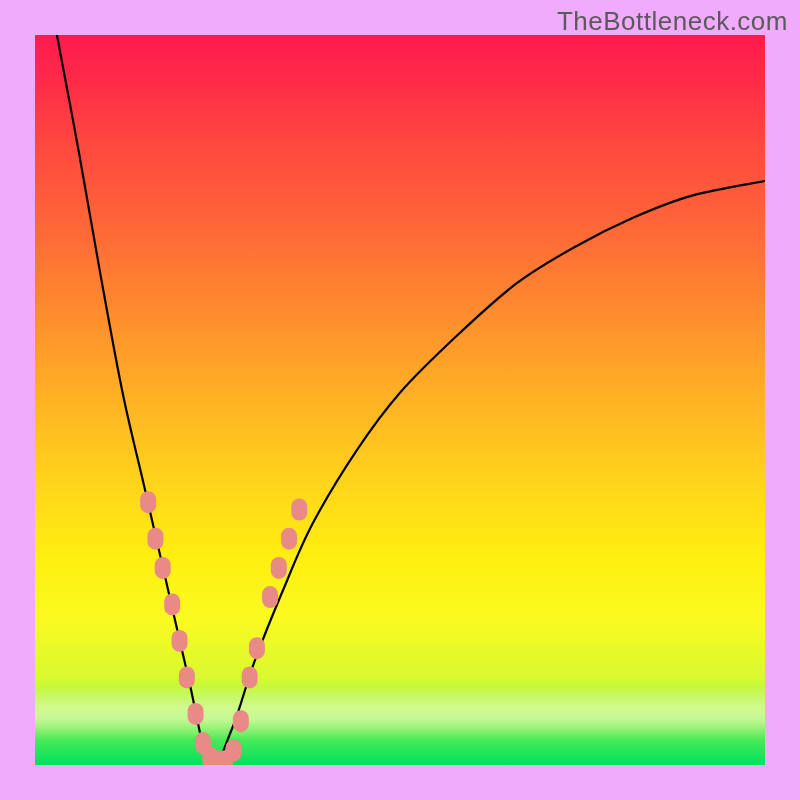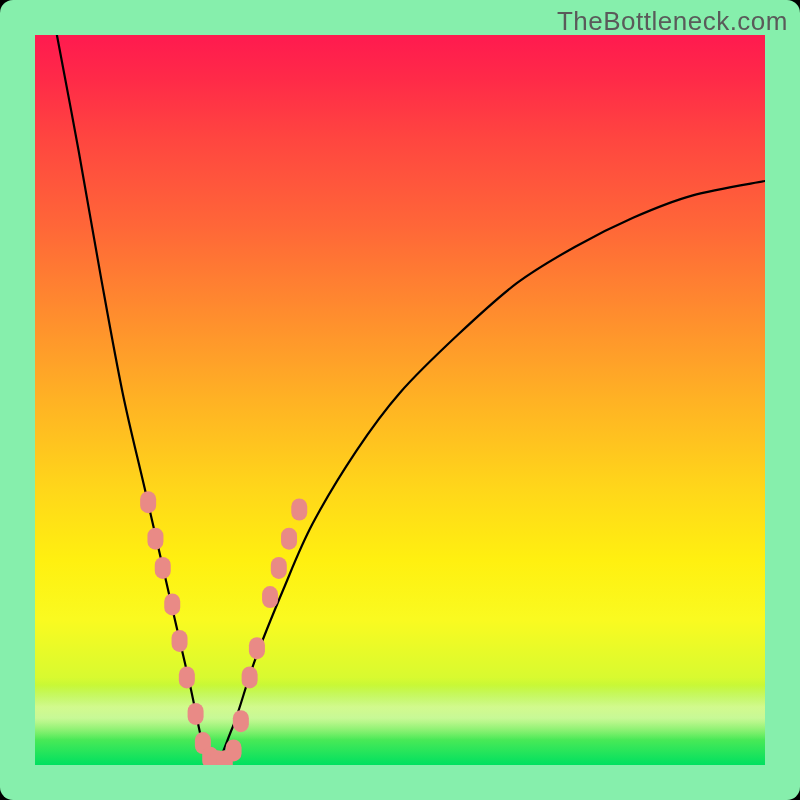--- a/index.html
+++ b/index.html
@@ -8,22 +8,21 @@
     width: 800px;
     height: 800px;
     overflow: hidden;
     background: #000;
     font-family: Arial, Helvetica, sans-serif;
   }
   .stage {
     position: relative;
     width: 800px;
     height: 800px;
-    background: #86efac;
-    border-radius: 13px;
+    background: #f0abfc;
   }
   .watermark {
     position: absolute;
     top: 6px;
     right: 12px;
     color: #5a5a5a;
     font-size: 26px;
     font-weight: 500;
     letter-spacing: 0.5px;
     z-index: 10;

